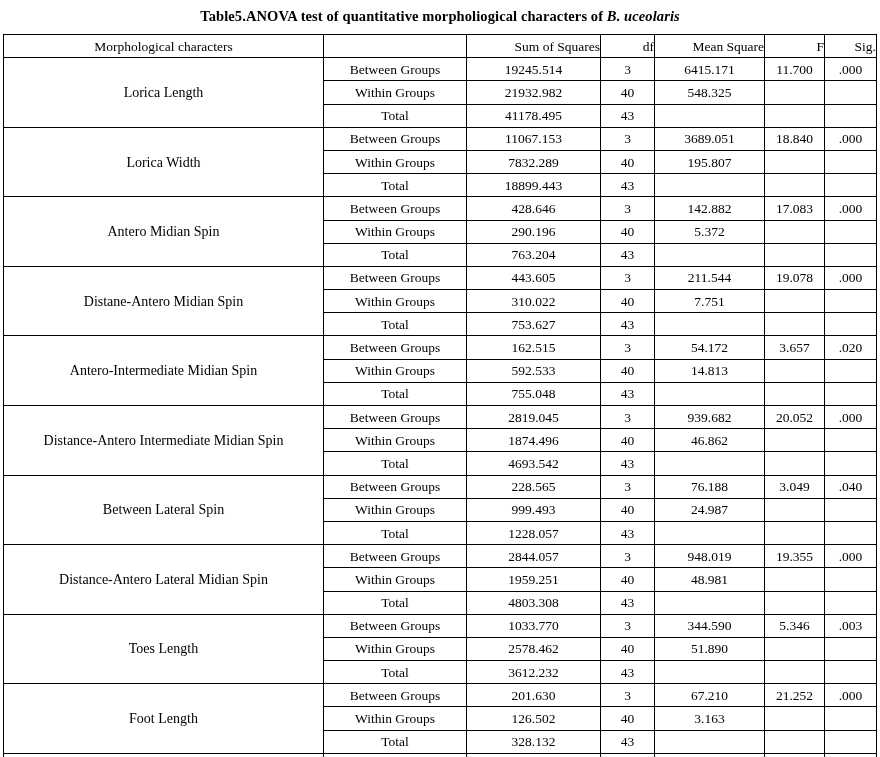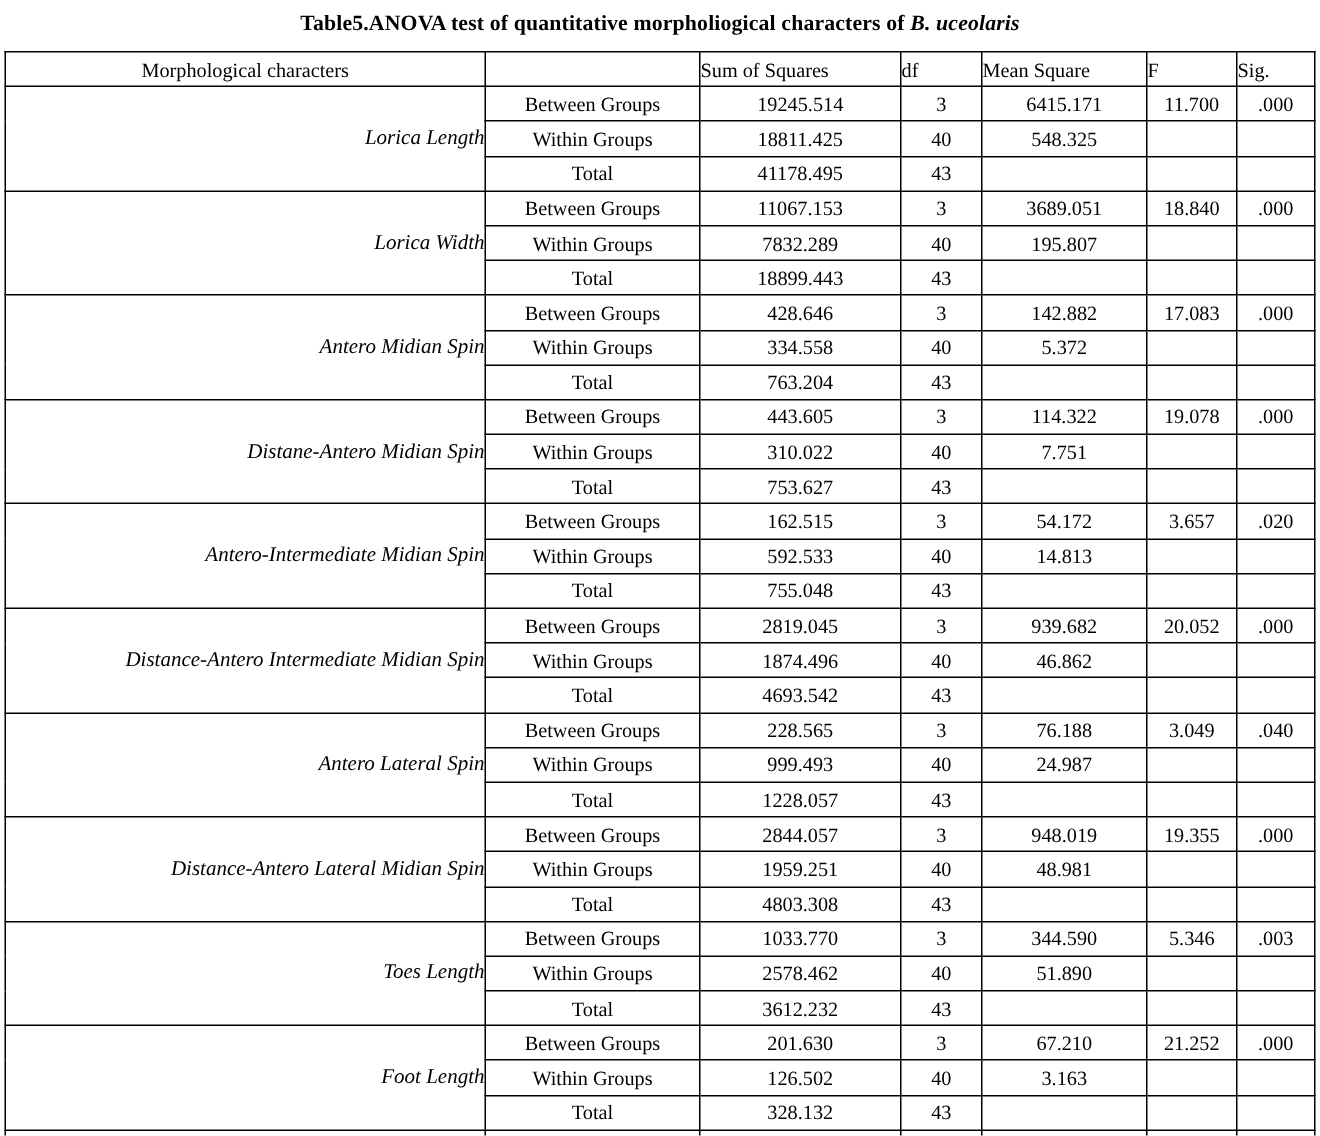--- a/index.html
+++ b/index.html
@@ -56,27 +56,26 @@
   col.c-ms { width: 110px; }
   col.c-f { width: 60px; }
   col.c-sig { width: 52px; }
 
   .hdr-char {
     text-align: center;
     padding-left: 0;
   }
   .hdr-blank { }
   .hdr-c {
-    text-align: left;
+    text-align: right;
   }
   td.char-cell {
-    text-align: right;
+    text-align: center;
     padding-left: 10px;
     font-size: 14px;
-    font-style: italic;
   }
   td.group-cell {
     text-align: center;
     padding-left: 6px;
   }
   td.num {
     text-align: center;
   }
   td.empty { }
 </style>
@@ -115,21 +114,21 @@
           <td class="char-cell" rowspan="3">Lorica Length</td>
           <td class="group-cell">Between Groups</td>
           <td class="num">19245.514</td>
           <td class="num">3</td>
           <td class="num">6415.171</td>
           <td class="num">11.700</td>
           <td class="num">.000</td>
         </tr>
         <tr>
           <td class="group-cell">Within Groups</td>
-          <td class="num">18811.425</td>
+          <td class="num">21932.982</td>
           <td class="num">40</td>
           <td class="num">548.325</td>
           <td class="num empty"></td>
           <td class="num empty"></td>
         </tr>
         <tr>
           <td class="group-cell">Total</td>
           <td class="num">41178.495</td>
           <td class="num">43</td>
           <td class="num empty"></td>
@@ -165,40 +164,40 @@
           <td class="char-cell" rowspan="3">Antero Midian Spin</td>
           <td class="group-cell">Between Groups</td>
           <td class="num">428.646</td>
           <td class="num">3</td>
           <td class="num">142.882</td>
           <td class="num">17.083</td>
           <td class="num">.000</td>
         </tr>
         <tr>
           <td class="group-cell">Within Groups</td>
-          <td class="num">334.558</td>
+          <td class="num">290.196</td>
           <td class="num">40</td>
           <td class="num">5.372</td>
           <td class="num empty"></td>
           <td class="num empty"></td>
         </tr>
         <tr>
           <td class="group-cell">Total</td>
           <td class="num">763.204</td>
           <td class="num">43</td>
           <td class="num empty"></td>
           <td class="num empty"></td>
           <td class="num empty"></td>
         </tr>
         <tr>
           <td class="char-cell" rowspan="3">Distane-Antero Midian Spin</td>
           <td class="group-cell">Between Groups</td>
           <td class="num">443.605</td>
           <td class="num">3</td>
-          <td class="num">114.322</td>
+          <td class="num">211.544</td>
           <td class="num">19.078</td>
           <td class="num">.000</td>
         </tr>
         <tr>
           <td class="group-cell">Within Groups</td>
           <td class="num">310.022</td>
           <td class="num">40</td>
           <td class="num">7.751</td>
           <td class="num empty"></td>
           <td class="num empty"></td>
@@ -255,21 +254,21 @@
         </tr>
         <tr>
           <td class="group-cell">Total</td>
           <td class="num">4693.542</td>
           <td class="num">43</td>
           <td class="num empty"></td>
           <td class="num empty"></td>
           <td class="num empty"></td>
         </tr>
         <tr>
-          <td class="char-cell" rowspan="3">Antero Lateral Spin</td>
+          <td class="char-cell" rowspan="3">Between Lateral Spin</td>
           <td class="group-cell">Between Groups</td>
           <td class="num">228.565</td>
           <td class="num">3</td>
           <td class="num">76.188</td>
           <td class="num">3.049</td>
           <td class="num">.040</td>
         </tr>
         <tr>
           <td class="group-cell">Within Groups</td>
           <td class="num">999.493</td>

